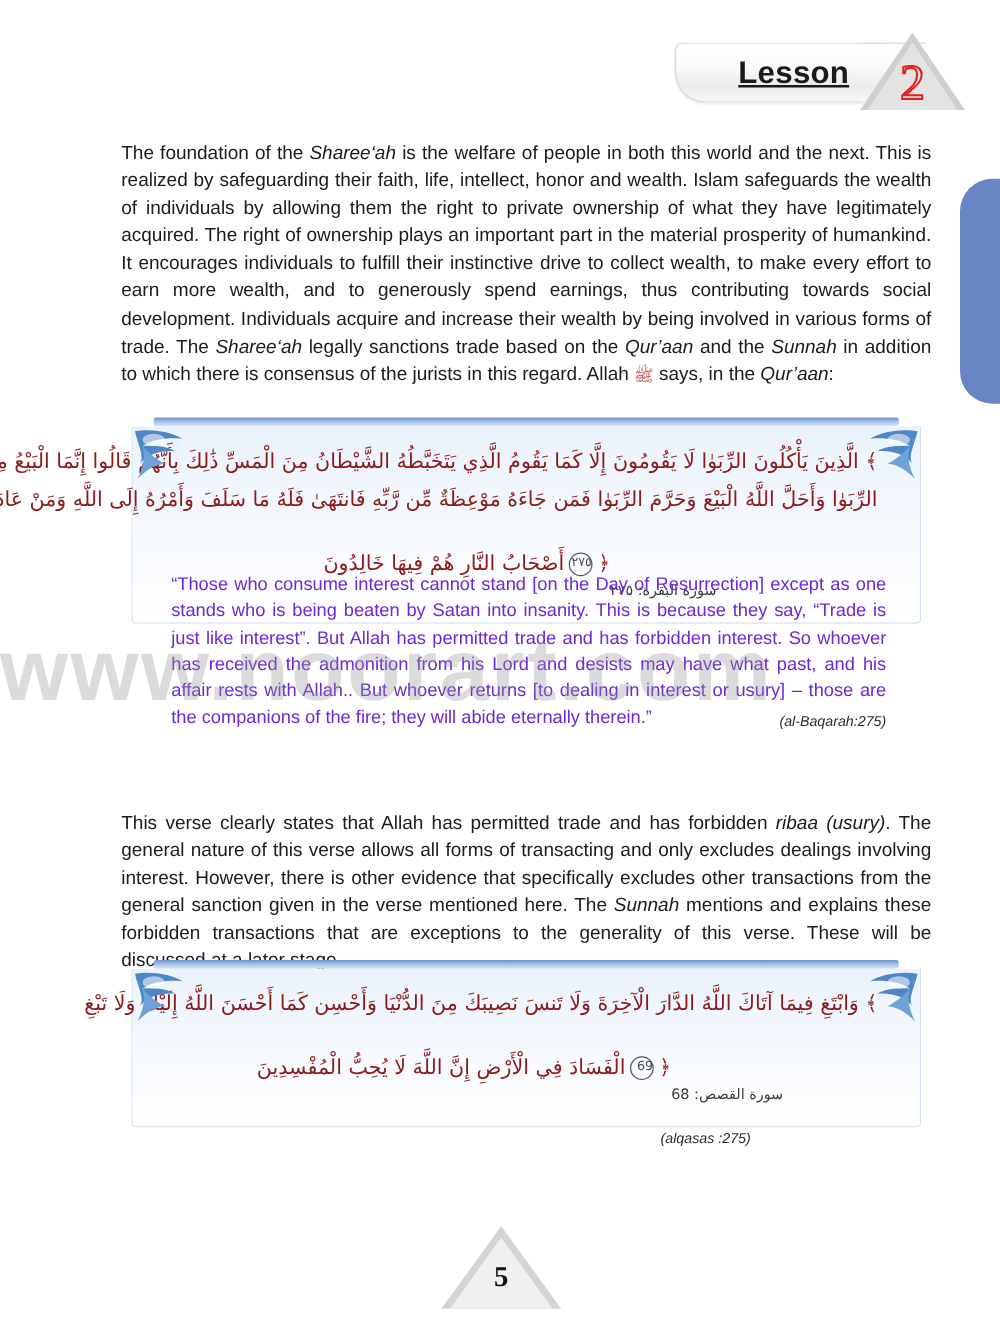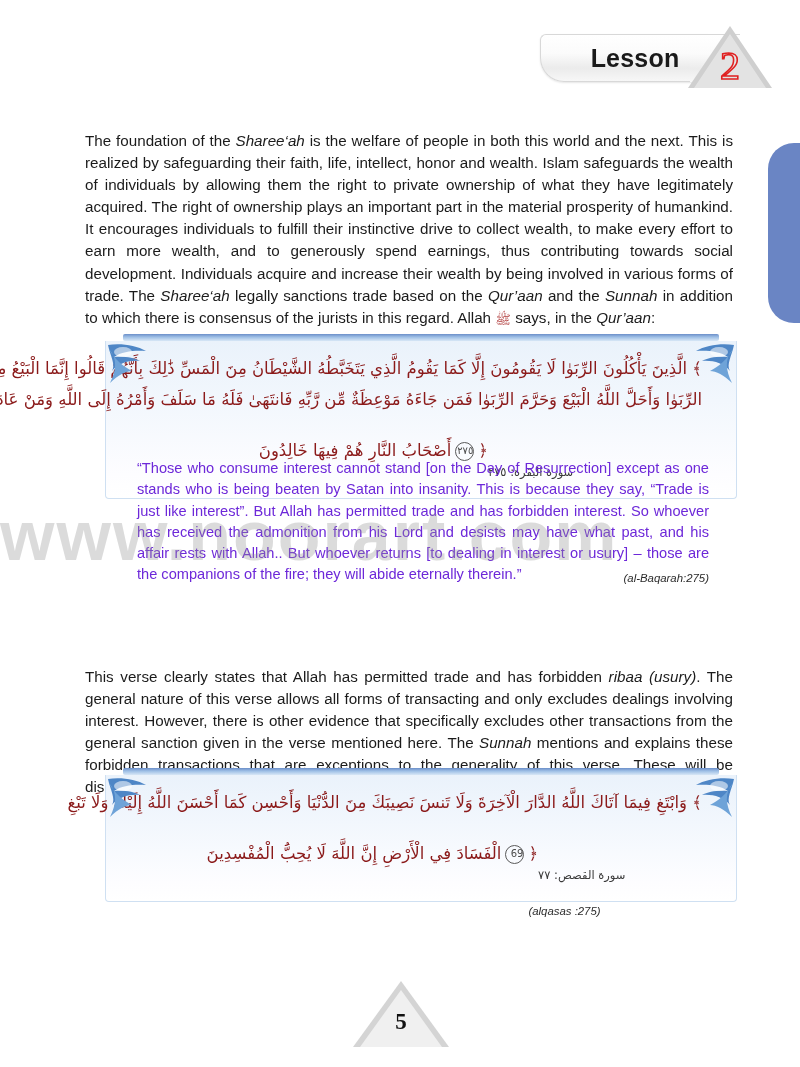--- a/index.html
+++ b/index.html
@@ -47,20 +47,21 @@
   .lesson-word {
     position: absolute;
     left: 20px; top: 12px;
     width: 150px;
     font-size: 25px;
     font-weight: bold;
     color: #1a1a1a;
     letter-spacing: .2px;
     text-align: center;
     line-height: 40px;
+    text-decoration: underline;
   }
   .lesson-tri {
     position: absolute;
     left: 148px; top: 0px;
     width: 0; height: 0;
     border-left: 42px solid transparent;
     border-right: 42px solid transparent;
     border-bottom: 62px solid #cfcfcf;
   }
   .lesson-tri-inner {
@@ -92,28 +93,27 @@
     width: 32px;
     height: 180px;
     background: #6a85c4;
     border-top-left-radius: 26px;
     border-bottom-left-radius: 26px;
   }
 
   
   .para {
     position: absolute;
-    left: 85px;
+    left: 97px;
     width: 648px;
     font-size: 15.2px;
     line-height: 22.1px;
     color: #1b1b1b;
     text-align: justify;
     text-justify: inter-word;
-    margin-top: 18px;
   }
   .para i { font-style: italic; }
   .para-1 { top: 112px; }
   .para-2 { top: 648px; }
 
   .allah-glyph {
     display: inline-block;
     font-size: 13px;
     color: #b03a3a;
     transform: translateY(1px);
@@ -321,21 +321,21 @@
         <path d="M3 8 C12 18, 10 30, 4 42 C12 34, 20 30, 26 30 C18 26, 8 18, 3 8 Z" fill="#6ea3d8"></path>
         <ellipse cx="17" cy="11" rx="9" ry="5" fill="#ffffff" opacity=".55"></ellipse>
       </svg>
       <svg class="orn orn-right" viewBox="0 0 52 52">
         <path d="M2 4 C14 2, 30 4, 40 10 C30 9, 16 10, 8 16 C16 15, 28 16, 34 20 C24 19, 12 22, 6 30 C10 24, 4 14, 2 4 Z" fill="#4e86c6"></path>
         <path d="M3 8 C12 18, 10 30, 4 42 C12 34, 20 30, 26 30 C18 26, 8 18, 3 8 Z" fill="#6ea3d8"></path>
         <ellipse cx="17" cy="11" rx="9" ry="5" fill="#ffffff" opacity=".55"></ellipse>
       </svg>
       <div class="arabic">
         <div class="aline">﴾&nbsp;<span>وَابْتَغِ فِيمَا آتَاكَ اللَّهُ الدَّارَ الْآخِرَةَ وَلَا تَنسَ نَصِيبَكَ مِنَ الدُّنْيَا وَأَحْسِن كَمَا أَحْسَنَ اللَّهُ إِلَيْكَ وَلَا تَبْغِ</span></div>
-        <div class="aline"><span class="surah-ref">سورة القصص: ٧٧</span>﴿<span class="aya-num">69</span><span>الْفَسَادَ فِي الْأَرْضِ إِنَّ اللَّهَ لَا يُحِبُّ الْمُفْسِدِينَ</span></div>
+        <div class="aline"><span class="surah-ref">سورة القصص: 68</span>﴿<span class="aya-num">69</span><span>الْفَسَادَ فِي الْأَرْضِ إِنَّ اللَّهَ لَا يُحِبُّ الْمُفْسِدِينَ</span></div>
       </div>
     </div>
   </div>
 
   <div class="src src-2">(alqasas :275)</div>
 
   <div class="footer">
     <div class="foot-tri"></div>
     <div class="foot-tri-inner"></div>
     <div class="foot-num">5</div>

